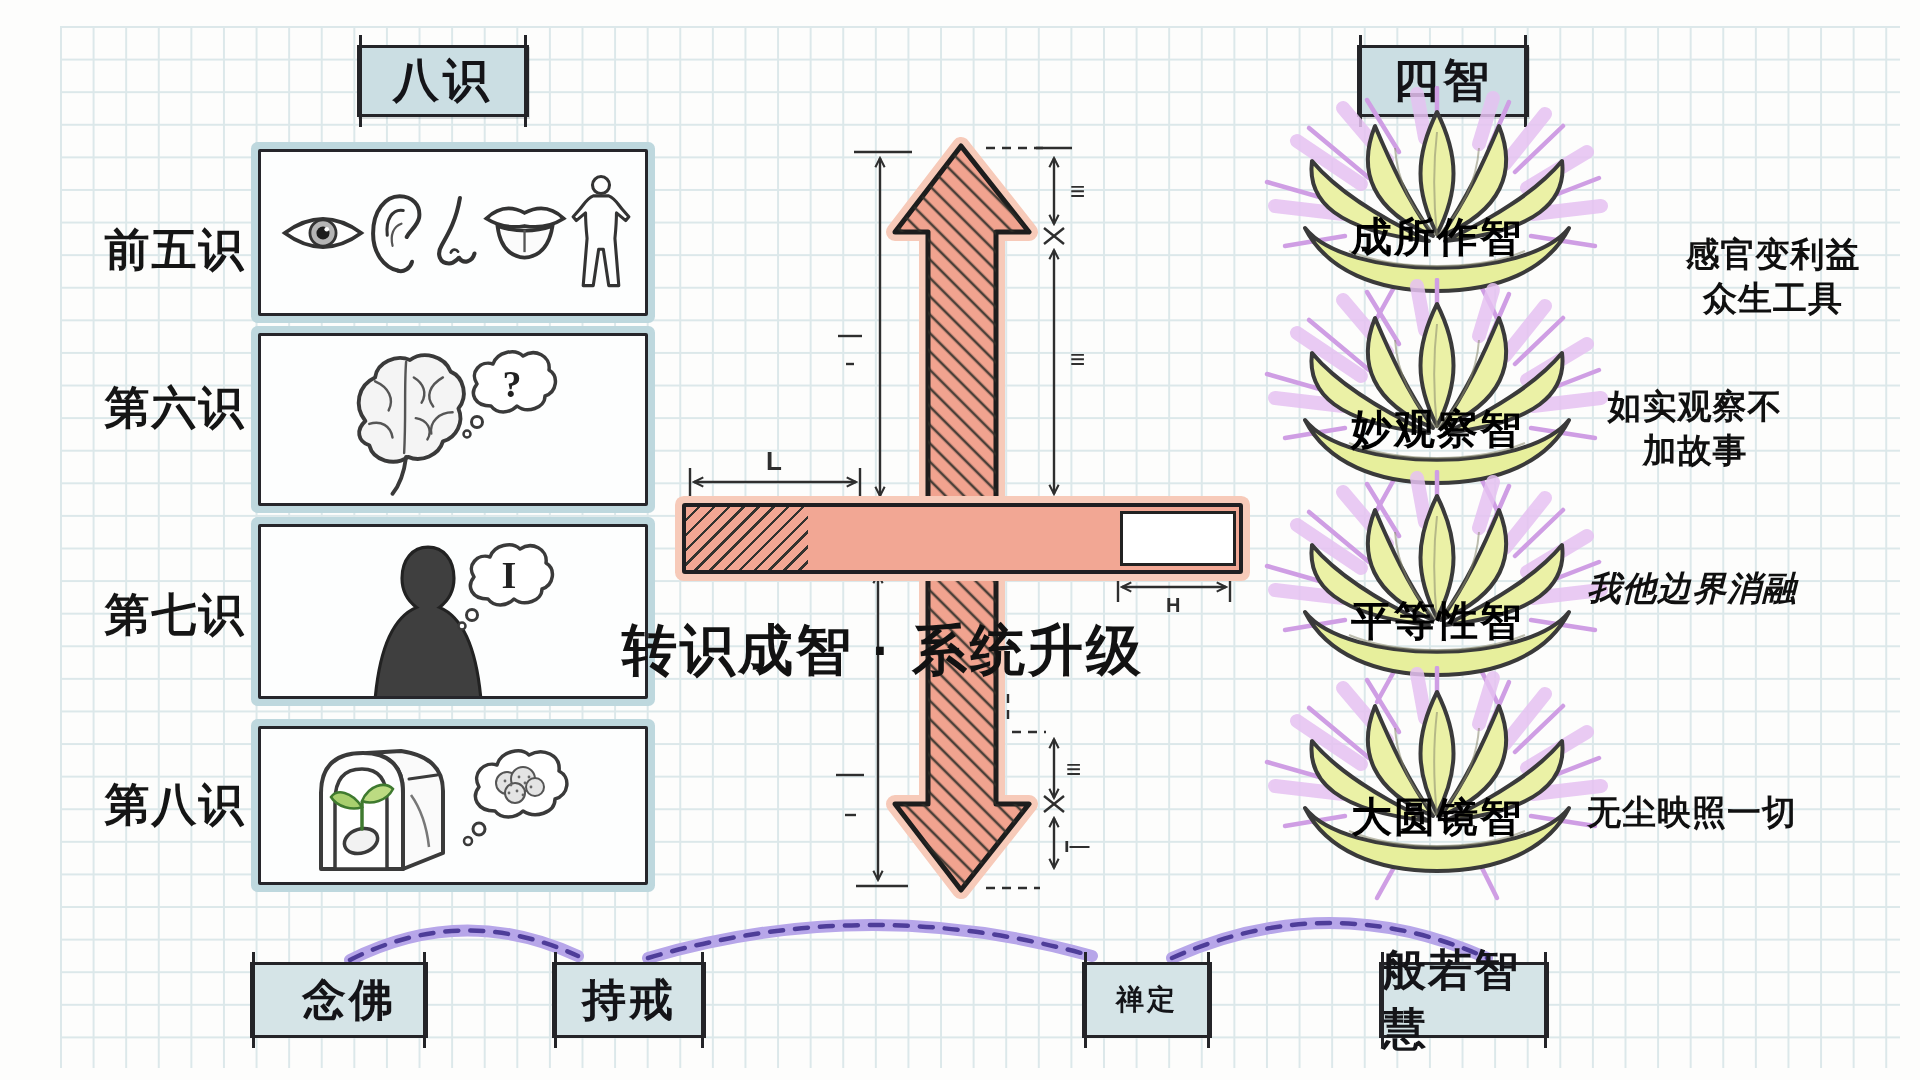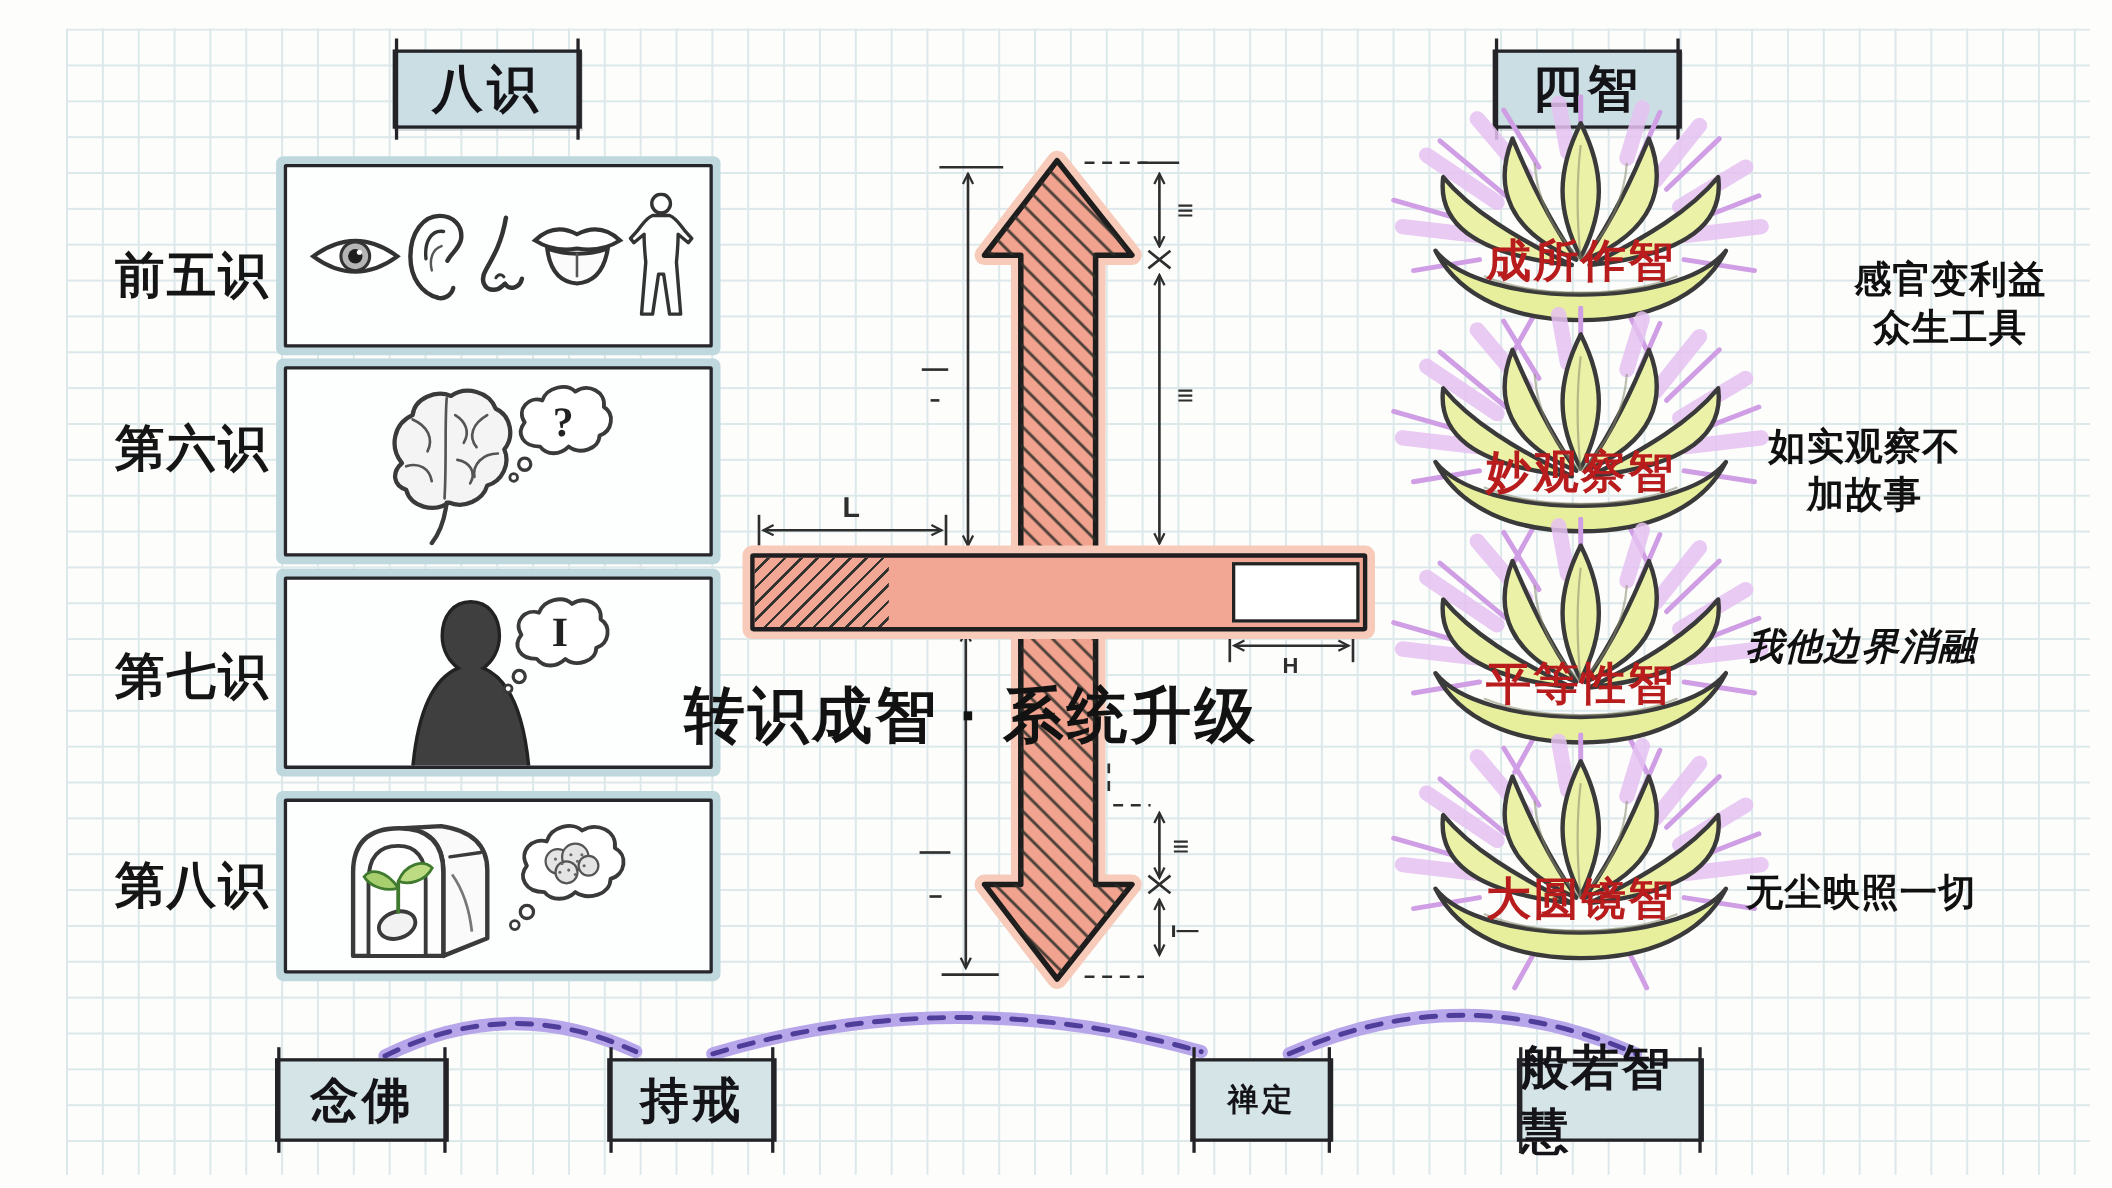--- a/index.html
+++ b/index.html
@@ -34,21 +34,21 @@
   .bbox{
     background:#d5e4e7;border:3px solid #242428;
     display:flex;align-items:center;justify-content:center;
     font-weight:700;color:#141418;
   }
   .rowlabel{
     font-weight:700;font-size:45px;text-align:center;color:#151515;letter-spacing:2px;
   }
   .lotus-label{
     position:absolute;left:0;right:0;top:124px;text-align:center;
-    font-weight:700;font-size:41px;color:#b91c1c;letter-spacing:2px;
+    font-weight:700;font-size:41px;color:#000000;letter-spacing:2px;
   }
   .desc{
     font-weight:700;font-size:34px;color:#101010;text-align:center;
     white-space:pre-line;line-height:1.3;letter-spacing:1px;
   }
   .title{
     font-weight:700;font-size:55px;color:#121212;letter-spacing:3px;text-align:left;
   }
   .dimtext{font:700 26px "Liberation Sans","DejaVu Sans",sans-serif;fill:#2e2e2e;}
   .dimtext-sm{font:700 20px "Liberation Sans","DejaVu Sans",sans-serif;fill:#2e2e2e;}
@@ -323,21 +323,21 @@
   <div class="lotus-label">大圆镜智</div>
 </div>
 
 <div class="abs desc" style="left:1648px;top:188px;width:250px;margin-top:44px;">感官变利益
 众生工具</div>
 <div class="abs desc" style="left:1575px;top:384px;width:240px;">如实观察不
 加故事</div>
 <div class="abs desc" style="left:1552px;top:566px;width:280px;font-style:italic;">我他边界消融</div>
 <div class="abs desc" style="left:1552px;top:790px;width:280px;">无尘映照一切</div>
 
-<div class="abs bbox tick" style="left:250px;top:962px;width:152px;height:70px;font-size:44px;letter-spacing:3px;">
+<div class="abs bbox tick" style="left:250px;top:962px;width:152px;height:70px;font-size:44px;letter-spacing:3px;padding-left:20px;">
   <span>念佛</span>
 </div>
 <div class="abs bbox tick" style="left:552px;top:962px;width:148px;height:70px;font-size:44px;letter-spacing:3px;">
   <span>持戒</span>
 </div>
 <div class="abs bbox tick" style="left:1082px;top:962px;width:124px;height:70px;font-size:28px;letter-spacing:3px;">
   <span>禅定</span>
 </div>
 <div class="abs bbox tick" style="left:1379px;top:962px;width:164px;height:70px;font-size:44px;letter-spacing:2px;">
   <span>般若智慧</span>

